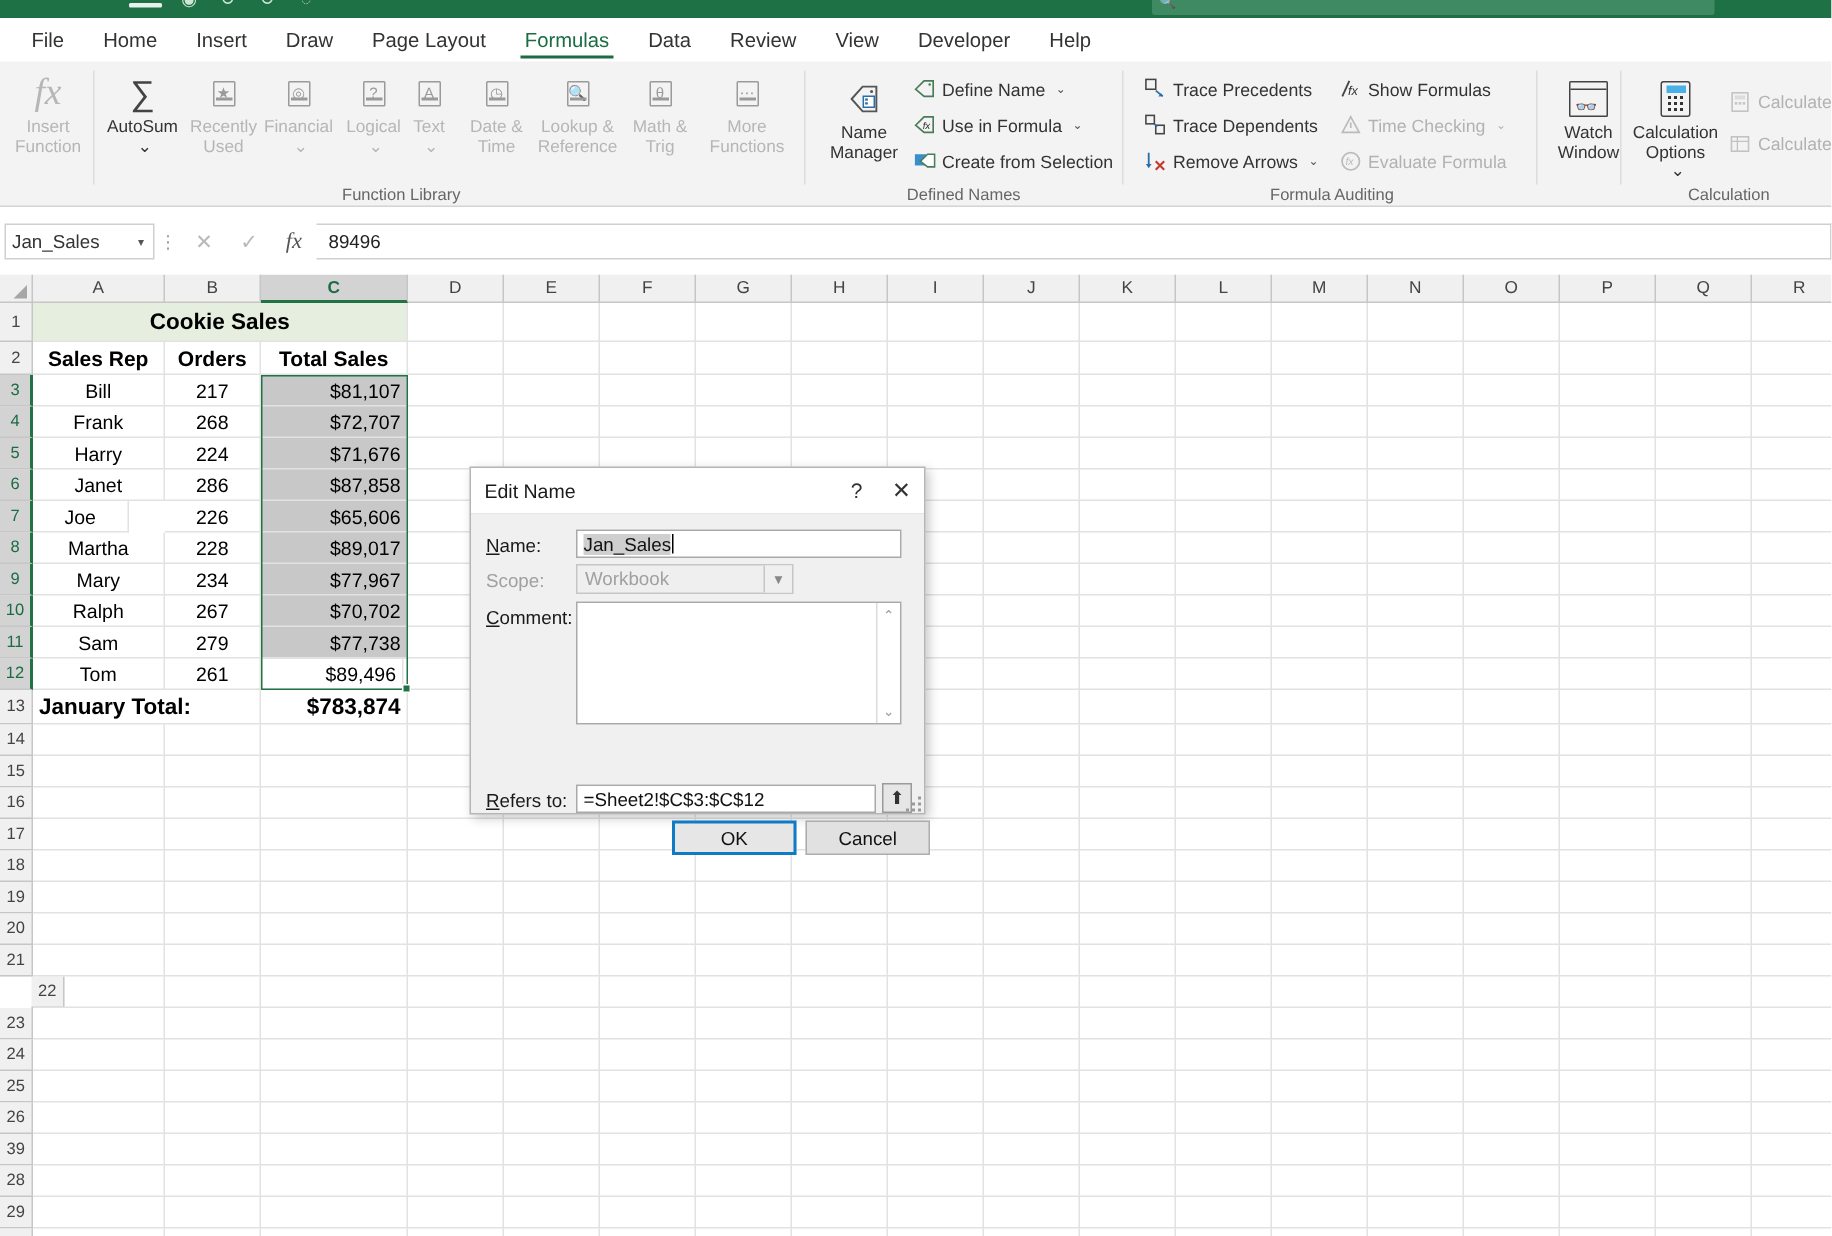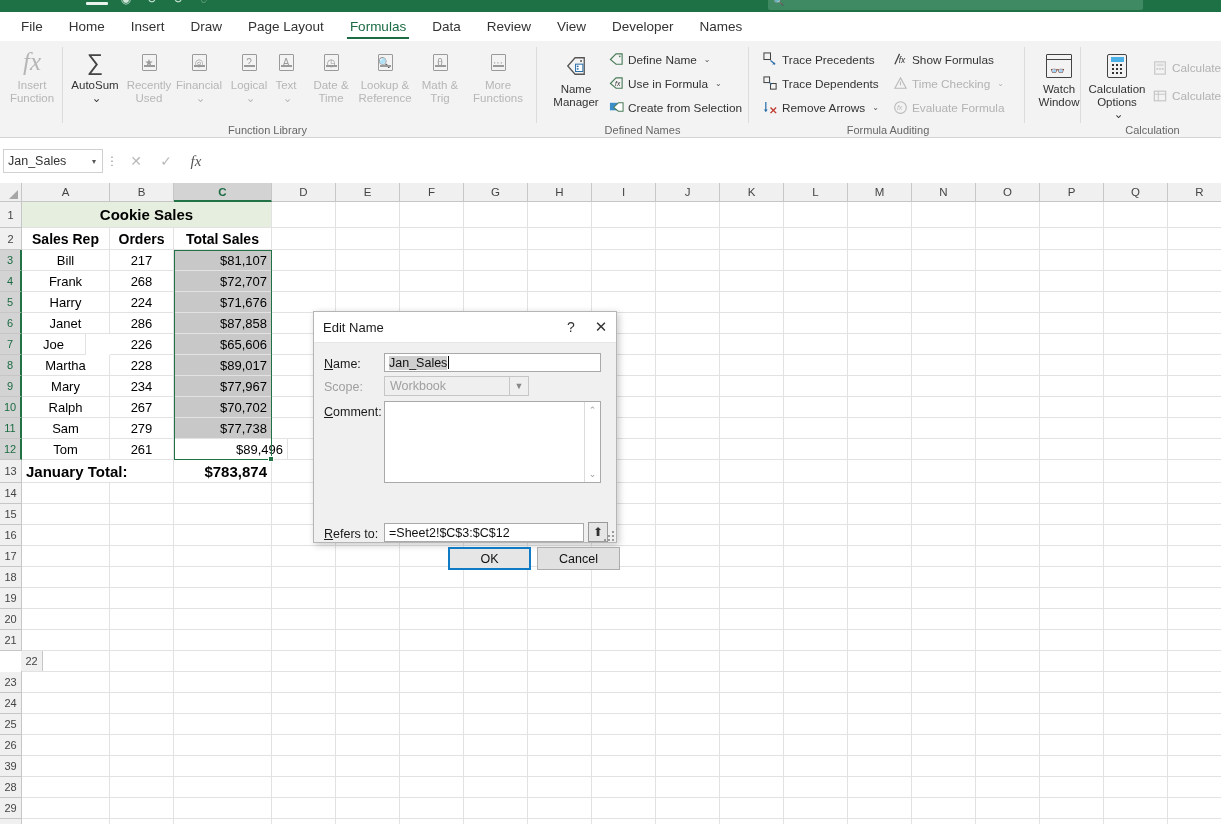--- a/index.html
+++ b/index.html
@@ -252,21 +252,21 @@
     <div class="tab">File</div>
     <div class="tab">Home</div>
     <div class="tab">Insert</div>
     <div class="tab">Draw</div>
     <div class="tab">Page Layout</div>
     <div class="tab active">Formulas</div>
     <div class="tab">Data</div>
     <div class="tab">Review</div>
     <div class="tab">View</div>
     <div class="tab">Developer</div>
-    <div class="tab">Names</div>
+    <div class="tab">Help</div>
   </div>
 
   <div class="ribbon">
 
     <div class="rgroup" style="left:0;width:535px;">
 
       <div class="bigbtn dis" style="left:1px;">
         <div class="gl" style="font-family:'Liberation Serif',serif;font-style:italic;font-size:25px;">fx</div>
         <div class="lbl" style="white-space:pre-line">Insert
 Function</div>
@@ -538,20 +538,23 @@
   <div class="fbar">
     <div class="namebox">
       <span>Jan_Sales</span>
       <span class="nb-caret">▾</span>
     </div>
     <div class="vdots">⋮</div>
     <div class="fb-btns">
       <div class="fb-btn">✕</div>
       <div class="fb-btn">✓</div>
       <div class="fb-btn fx">fx</div>
+    </div>
+    <div class="fb-input">
+      <span>89496</span>
     </div>
   </div>
 
   <div class="grid">
     <div class="colhdr">
       <div class="corner"></div>
       <div class="ch" style="width:88px">A</div>
       <div class="ch" style="width:64px">B</div>
       <div class="ch sel" style="width:98px">C</div>
       <div class="ch" style="width:64px">D</div>
@@ -1131,21 +1134,21 @@
         <div class="cell c" style="left: 88px; top: 174px; width: 64px; height: 21px;">234</div>
         <div class="cell r shaded" style="left: 152px; top: 174px; width: 98px; height: 21px;">$77,967</div>
         <div class="cell c" style="left: 0px; top: 195px; width: 88px; height: 21px;">Ralph</div>
         <div class="cell c" style="left: 88px; top: 195px; width: 64px; height: 21px;">267</div>
         <div class="cell r shaded" style="left: 152px; top: 195px; width: 98px; height: 21px;">$70,702</div>
         <div class="cell c" style="left: 0px; top: 216px; width: 88px; height: 21px;">Sam</div>
         <div class="cell c" style="left: 88px; top: 216px; width: 64px; height: 21px;">279</div>
         <div class="cell r shaded" style="left: 152px; top: 216px; width: 98px; height: 21px;">$77,738</div>
         <div class="cell c" style="left: 0px; top: 237px; width: 88px; height: 21px;">Tom</div>
         <div class="cell c" style="left: 88px; top: 237px; width: 64px; height: 21px;">261</div>
-        <div class="cell r" style="left: 168px; top: 237px; width: 98px; height: 21px;">$89,496</div>
+        <div class="cell r" style="left: 149px; top: 237px; width: 98px; height: 21px;">$89,496</div>
         <div class="cell l b" style="left: 0px; top: 258px; width: 152px; height: 23px; font-size: 15px;">January Total:</div>
         <div class="cell r b" style="left: 152px; top: 258px; width: 98px; height: 23px; font-size: 15px;">$783,874</div>
         <div class="selrect" style="left: 152px; top: 48px; width: 98px; height: 210px;"></div>
         <div class="fillhandle" style="left: 246px; top: 254px;"></div>
       </div>
   </div>
 
   <div class="dlg">
     <div class="dlg-title">
       <span class="t">Edit Name</span>

